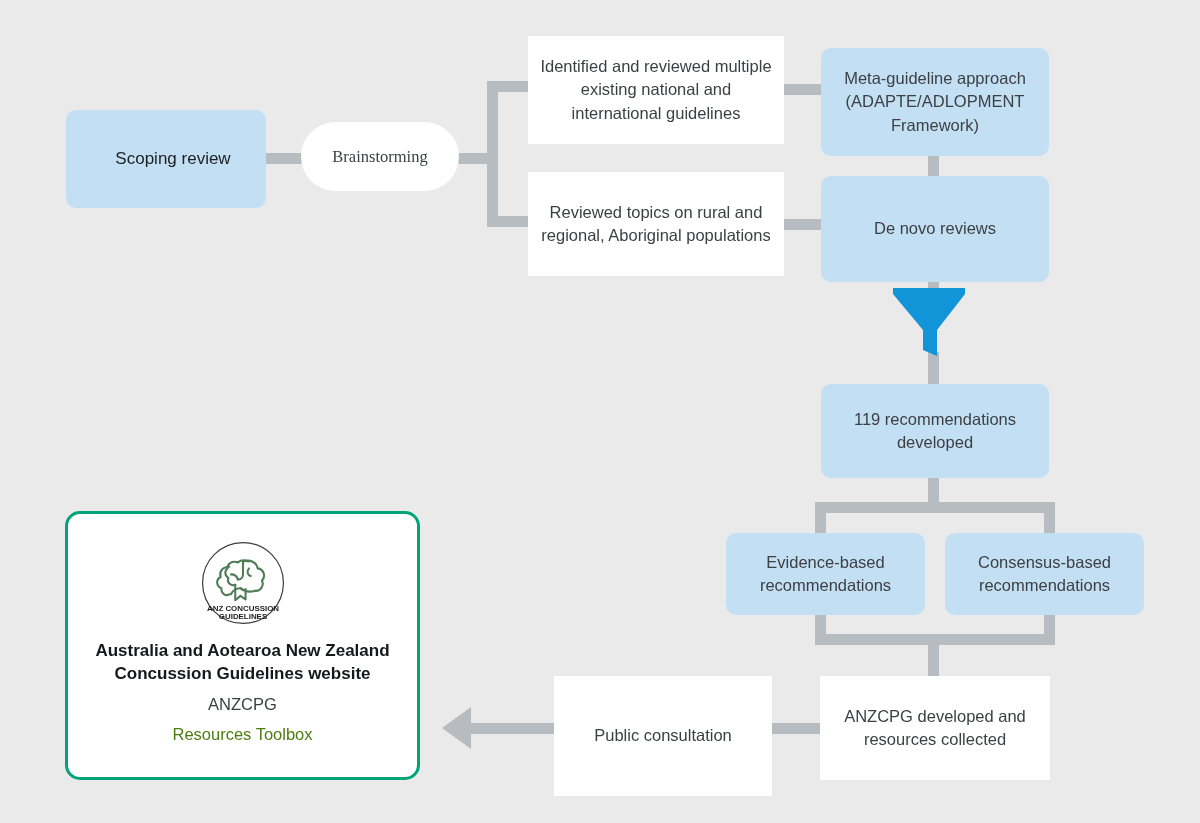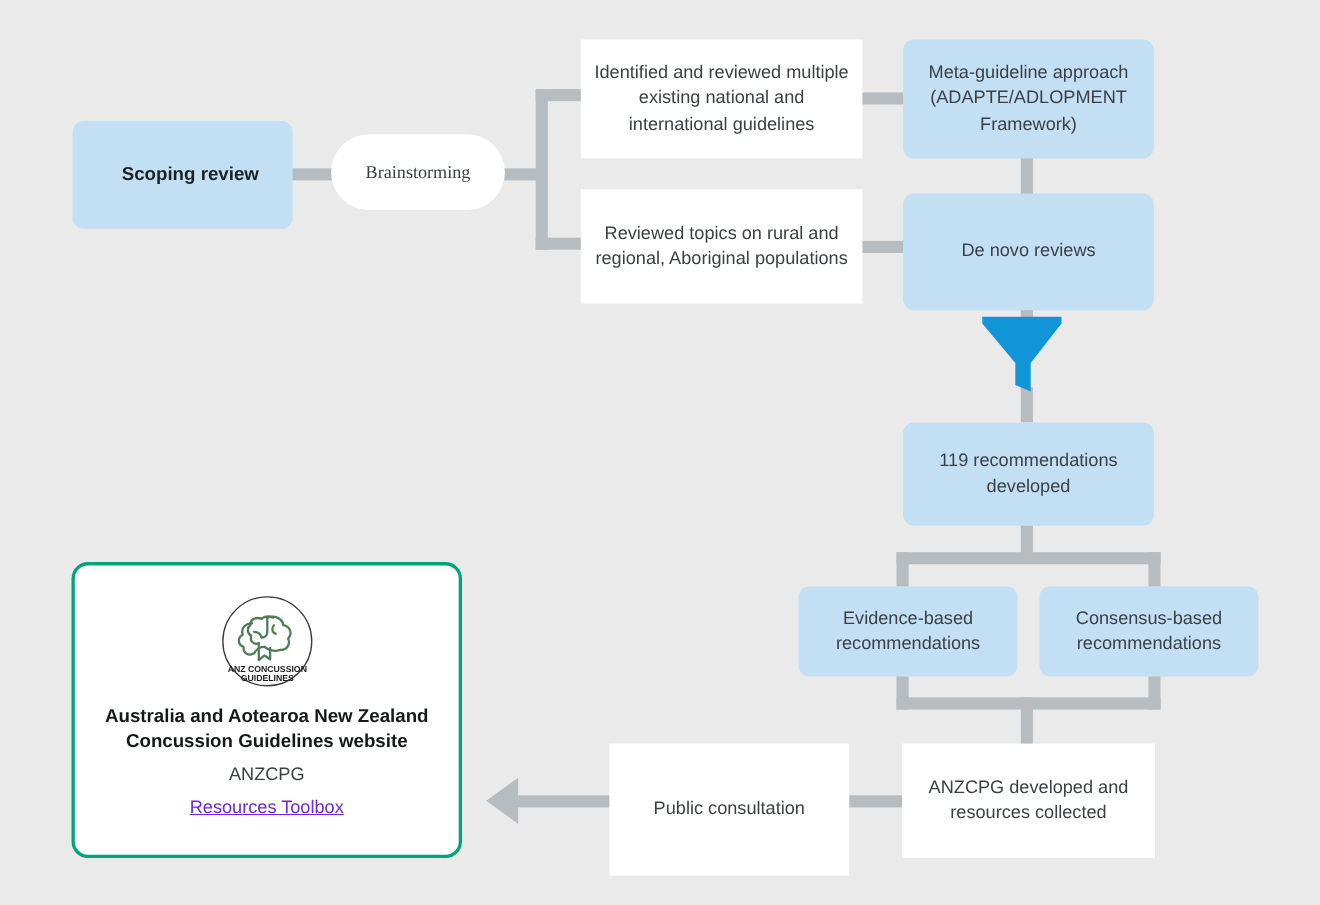--- a/index.html
+++ b/index.html
@@ -38,21 +38,21 @@
   .node-white {
     background: #ffffff;
     border-radius: 0;
   }
   .node-pill {
     background: #ffffff;
     border-radius: 999px;
     font-family: Liberation Serif, serif;
   }
   .node-bold {
-    font-weight: bold;
+    font-weight: normal;
     color: #1d2023;
     font-size: 17px;
     padding-left: 24px;
   }
 
   
   .conn {
     position: absolute;
     background: #b7bcc0;
     z-index: 1;
@@ -105,24 +105,23 @@
     max-width: 310px;
   }
   .site-sub {
     font-size: 16.5px;
     color: #3c3f44;
     margin-top: 9px;
     text-align: right;
   }
   .site-sub2 {
     font-size: 16.5px;
-    color: #6d28d9;
+    color: #4d7c0f;
     margin-top: 11px;
     text-align: left;
-    text-decoration: underline;
   }
 </style>
 </head>
 <body>
 
 <div id="canvas">
 
   <div class="conn conn-h" style="left:262px; top:153px; width:52px;"></div>
 
   <div class="conn conn-h" style="left:444px; top:153px; width:50px;"></div>
@@ -162,21 +161,21 @@
   <div class="arrow-left" style="left:442px; top:707px;"></div>
 
   <div class="node node-blue node-bold" style="left:66px; top:110px; width:200px; height:98px;">Scoping review</div>
 
   <div class="node node-pill" style="left:301px; top:122px; width:158px; height:69px;">Brainstorming</div>
 
   <div class="node node-white" style="left:528px; top:36px; width:256px; height:108px;">Identified and reviewed multiple existing national and international guidelines</div>
 
   <div class="node node-white" style="left:528px; top:172px; width:256px; height:104px;">Reviewed topics on rural and regional, Aboriginal populations</div>
 
-  <div class="node node-blue" style="left:821px; top:36px; width:228px; height:108px;">Meta-guideline approach (ADAPTE/ADLOPMENT Framework)</div>
+  <div class="node node-blue" style="left:821px; top:48px; width:228px; height:108px;">Meta-guideline approach (ADAPTE/ADLOPMENT Framework)</div>
 
   <div class="node node-blue" style="left:821px; top:176px; width:228px; height:106px;">De novo reviews</div>
 
   <div class="funnel" style="left:891px; top:286px; width:76px; height:72px;">
     <svg width="76" height="72" viewBox="0 0 76 72" xmlns="http://www.w3.org/2000/svg">
       <path d="M2 2 L74 2 L74 8 L46 44 L46 70 L32 64 L32 44 L2 8 Z" fill="#1295d8"></path>
     </svg>
   </div>
 
   <div class="node node-blue" style="left:821px; top:384px; width:228px; height:94px;">119 recommendations developed</div>

